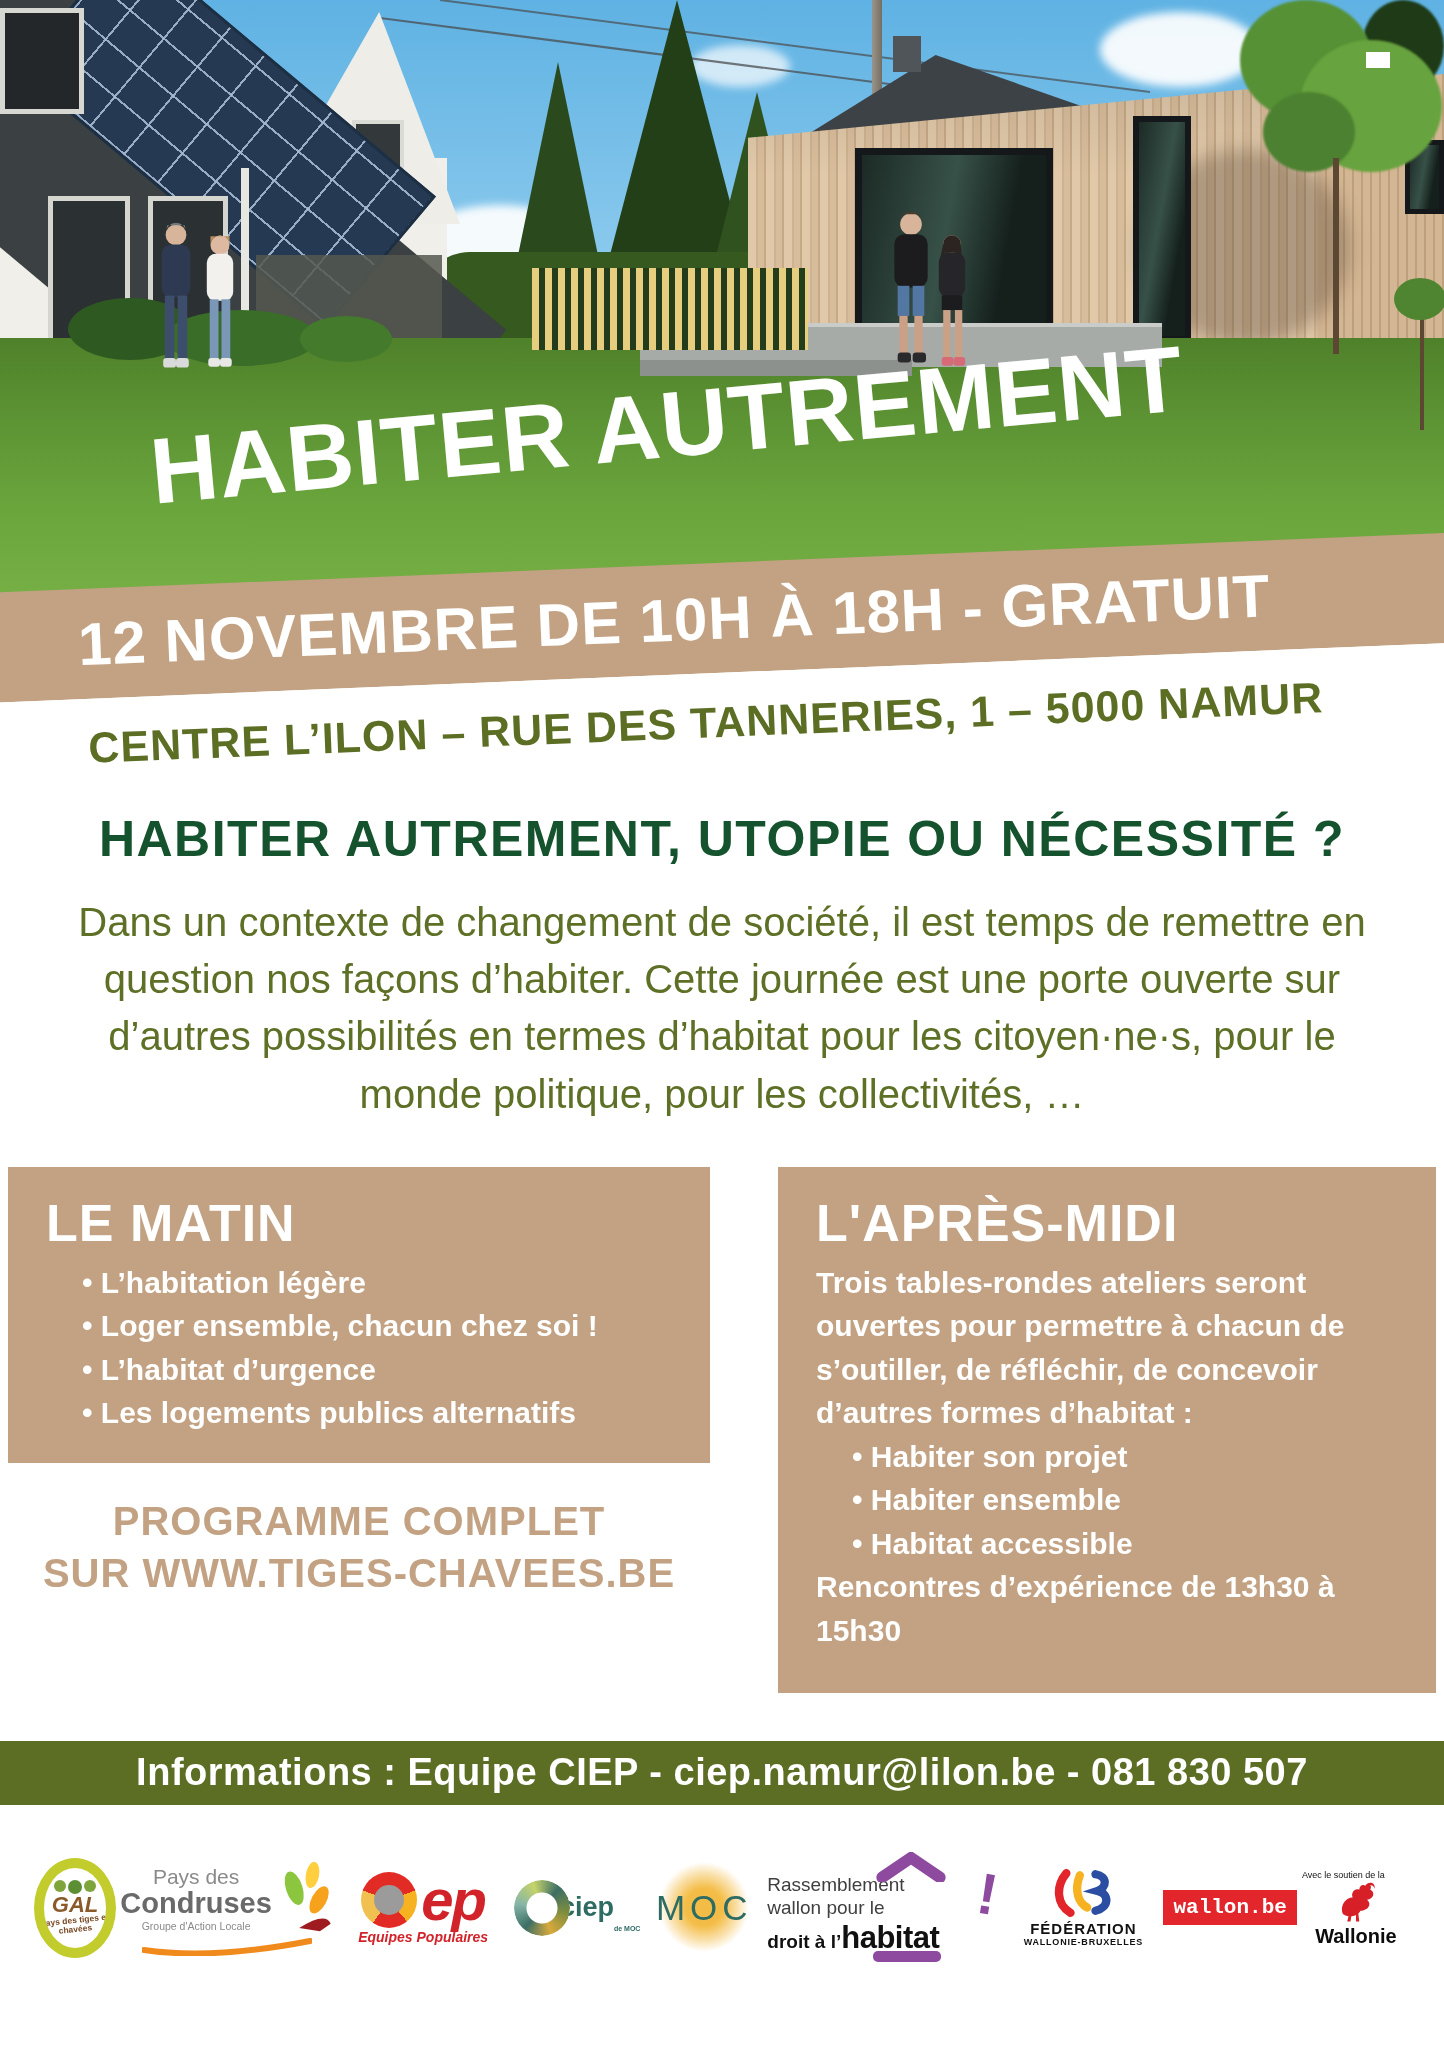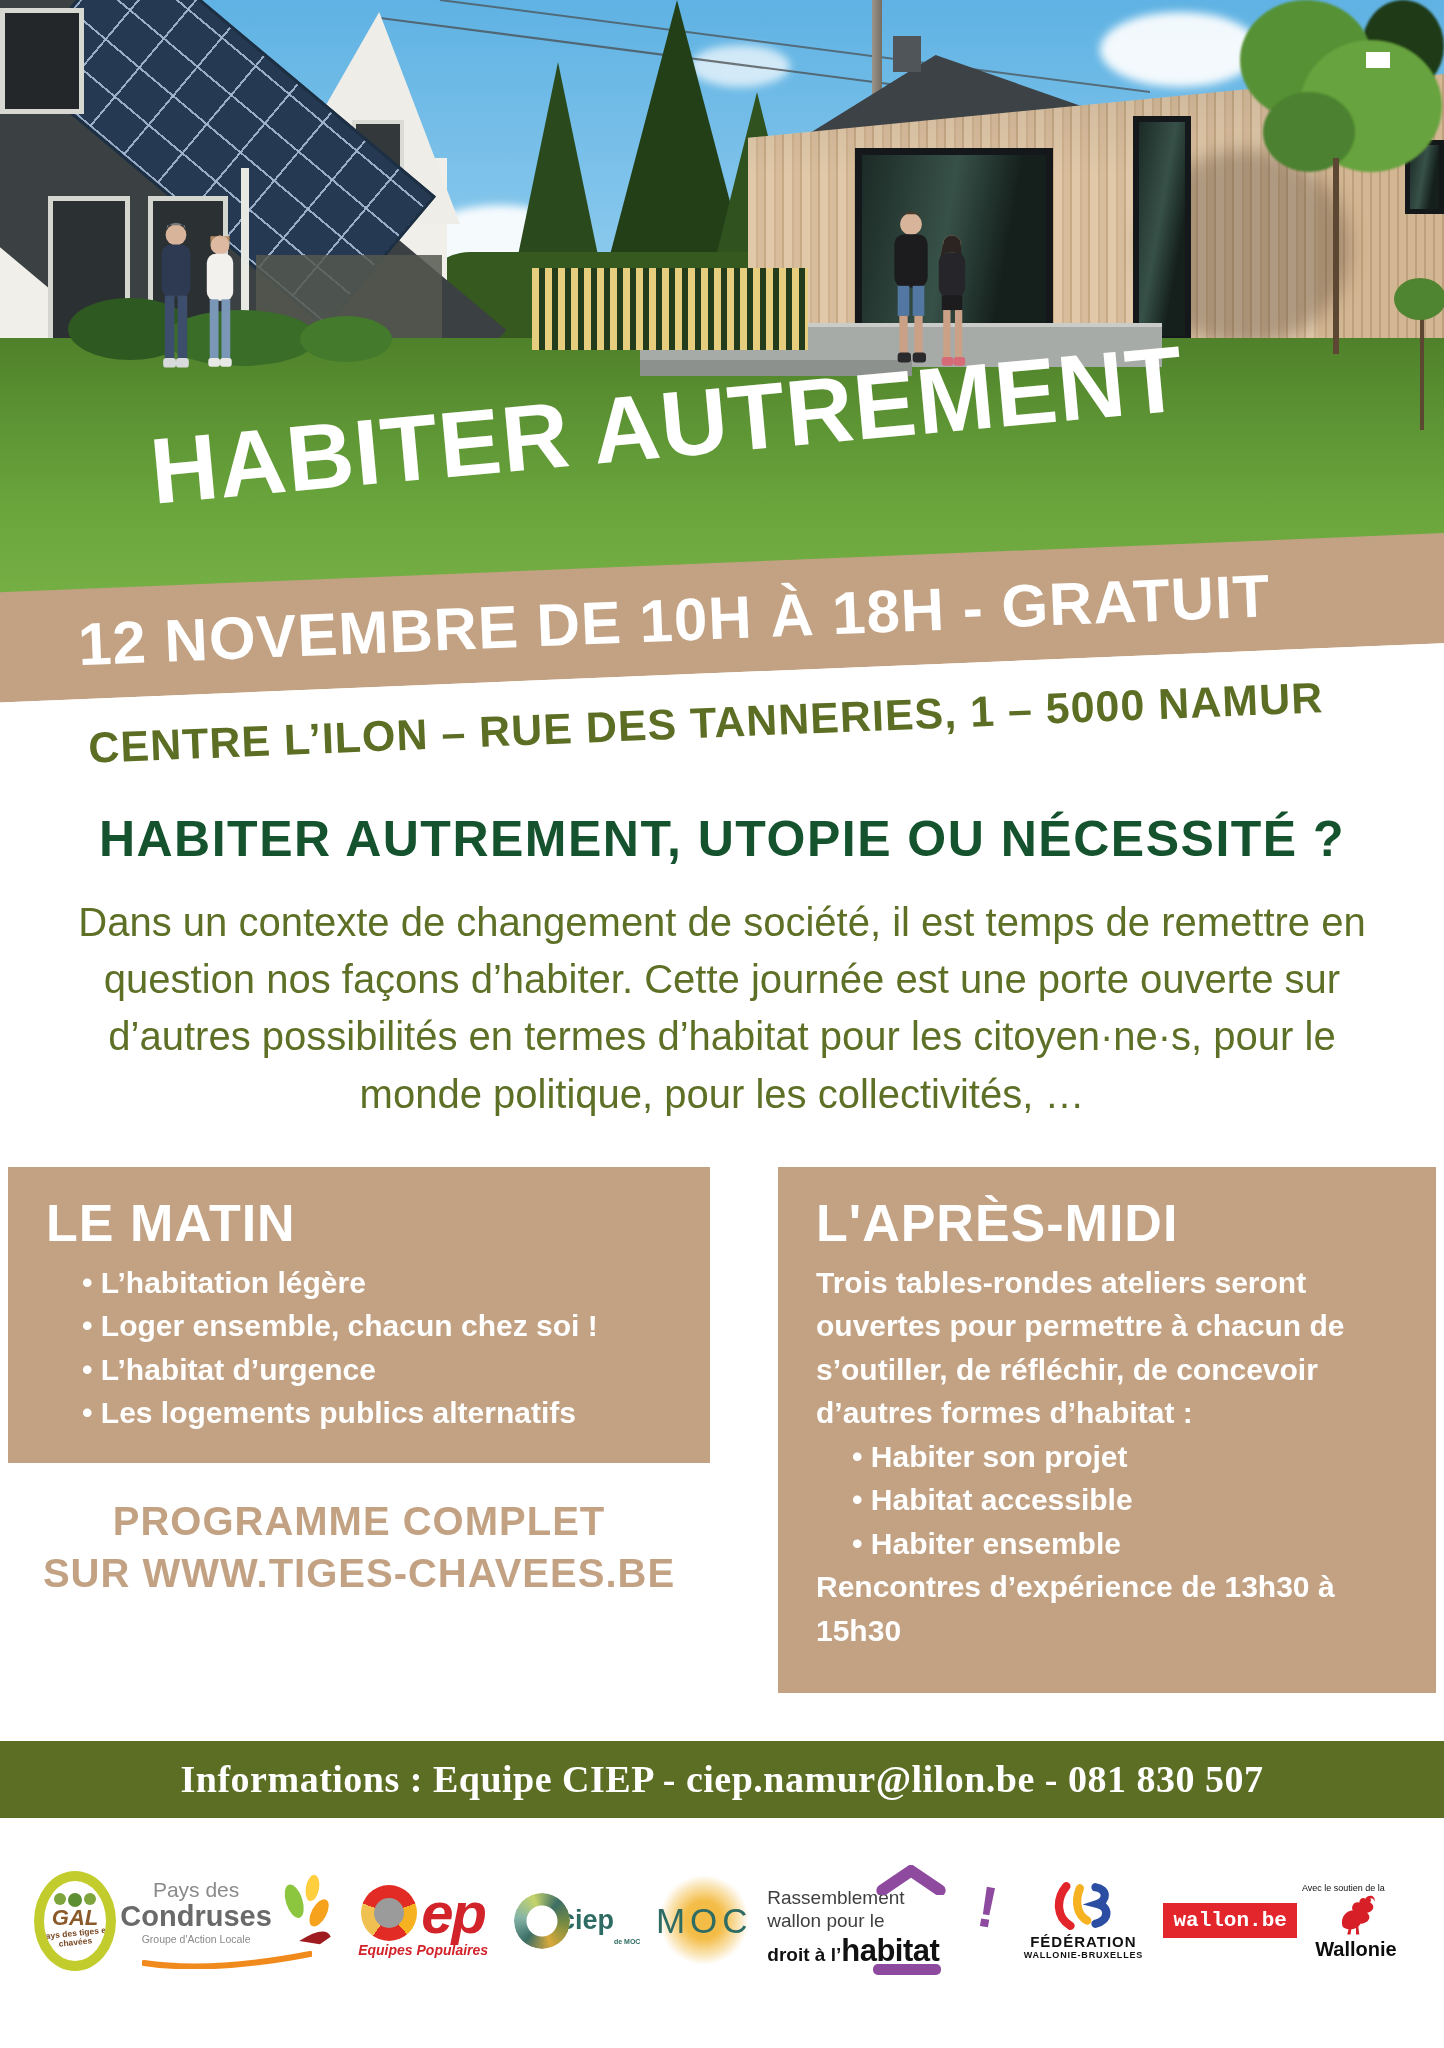--- a/index.html
+++ b/index.html
@@ -98,21 +98,21 @@
   .col { flex:1 1 0; }
   .box { background:#c2a283; color:#fff; padding:26px 38px 28px; }
   .box h3 { font-size:52px; font-weight:800; letter-spacing:1px; margin-bottom:8px; }
   .box p, .box li { font-size:30px; font-weight:700; line-height:1.45; }
   .box ul { list-style:none; padding-left:36px; }
   .box li::before { content:"• "; }
   .box.tall { height:526px;margin-left:44px; }
   .programme { margin-top:32px; text-align:center; color:#c2a283; font-weight:800; font-size:40px;
     line-height:1.3; letter-spacing:1px; }
 
-  .footer-band { margin-top:48px; height:77px; background:#5c6e24; display:flex; align-items:center; justify-content:center;font-family:Liberation Serif, serif; }
+  .footer-band { margin-top:48px; height:64px; background:#5c6e24; display:flex; align-items:center; justify-content:center; }
   .footer-band span { color:#fff; font-size:38px; font-weight:700; letter-spacing:.5px; }
 
   
   .logos { margin-top:42px; padding:0 34px; display:flex; justify-content:space-between; align-items:center; height:122px; }
   .logo { display:flex; flex-direction:column; align-items:center; justify-content:center; }
 
   .gal-ring { width:82px; height:100px; border:10px solid #c3cc2d; border-radius:50%; background:#fff;
     display:flex; flex-direction:column; align-items:center; justify-content:center; overflow:hidden; }
   .gal-trees { display:flex; gap:2px; }
   .gal-trees i { width:12px; height:12px; border-radius:50%; background:#7ea43c; display:block; }
@@ -296,22 +296,22 @@
         <div>PROGRAMME COMPLET</div>
         <div>SUR WWW.TIGES-CHAVEES.BE</div>
       </div>
     </div>
     <div class="col">
       <div class="box tall">
         <h3>L'APRÈS-MIDI</h3>
         <p>Trois tables-rondes ateliers seront ouvertes pour permettre à chacun de s’outiller, de réfléchir, de concevoir d’autres formes d’habitat :</p>
         <ul>
           <li>Habiter son projet</li>
+          <li>Habiter ensemble</li>
           <li>Habitat accessible</li>
-          <li>Habiter ensemble</li>
         </ul>
         <p>Rencontres d’expérience de 13h30 à 15h30</p>
       </div>
     </div>
   </div>
 
   <div class="footer-band">
     <span>Informations : Equipe CIEP - ciep.namur@lilon.be - 081 830 507</span>
   </div>
 

